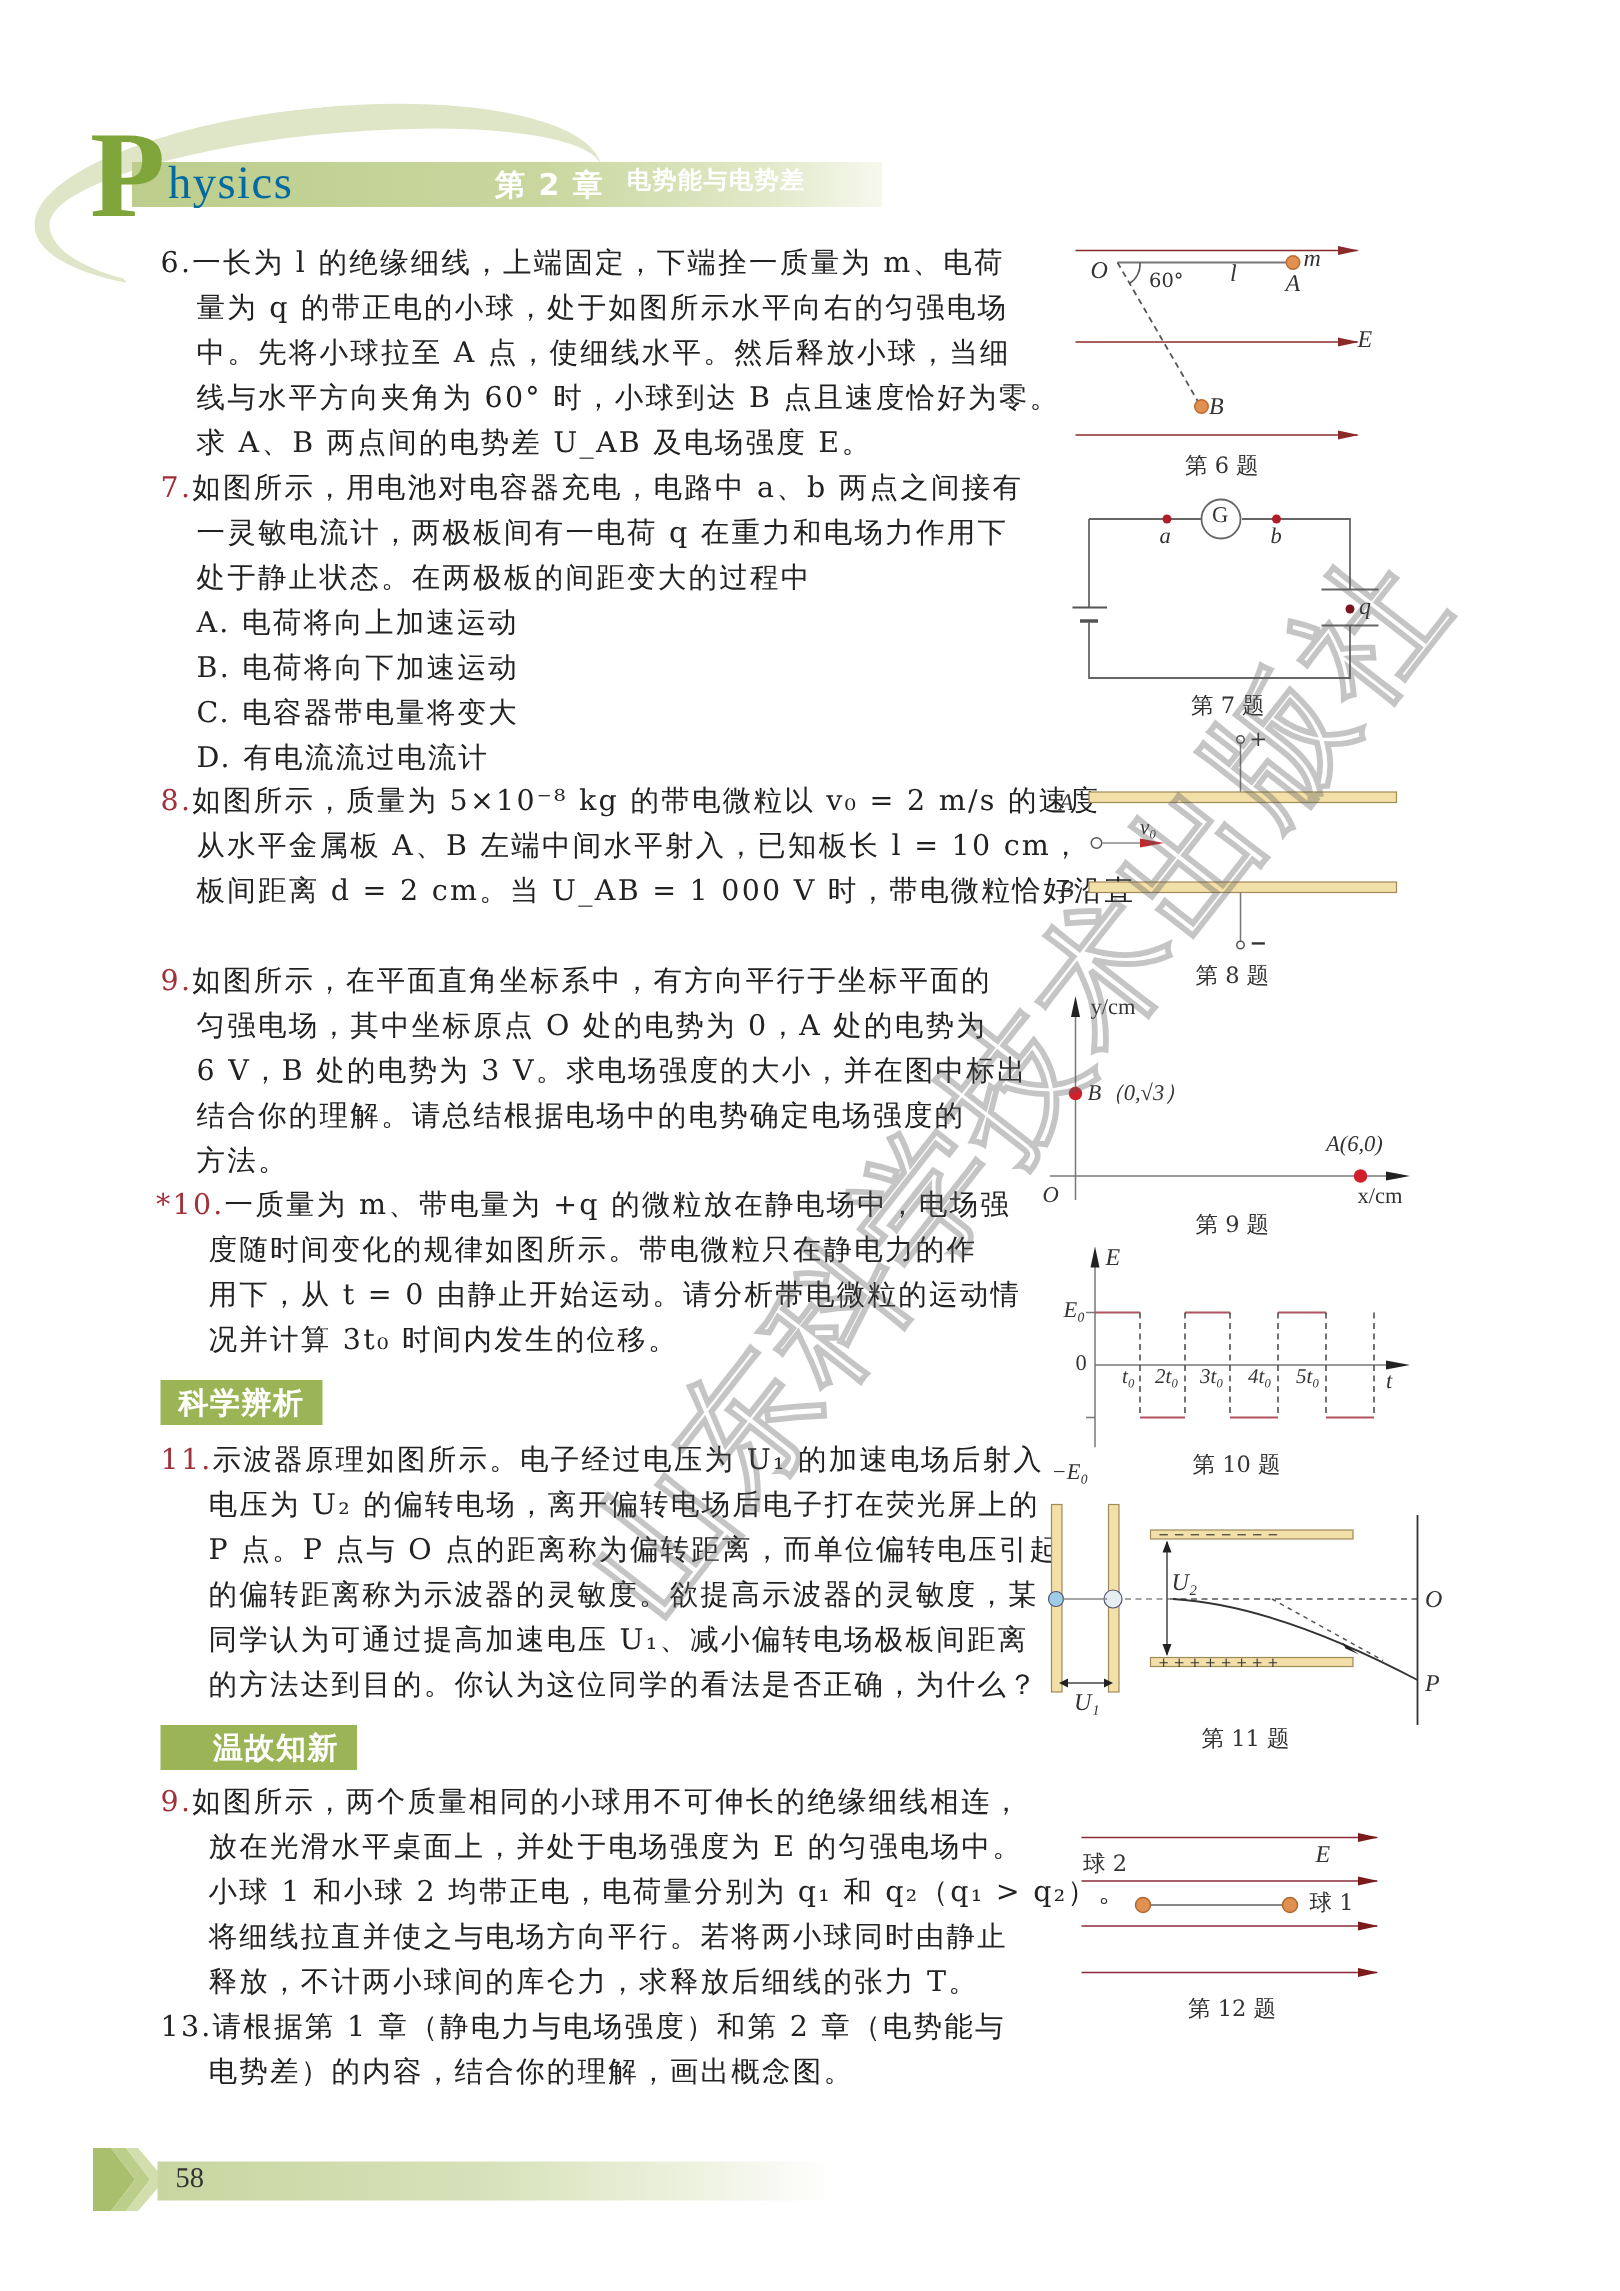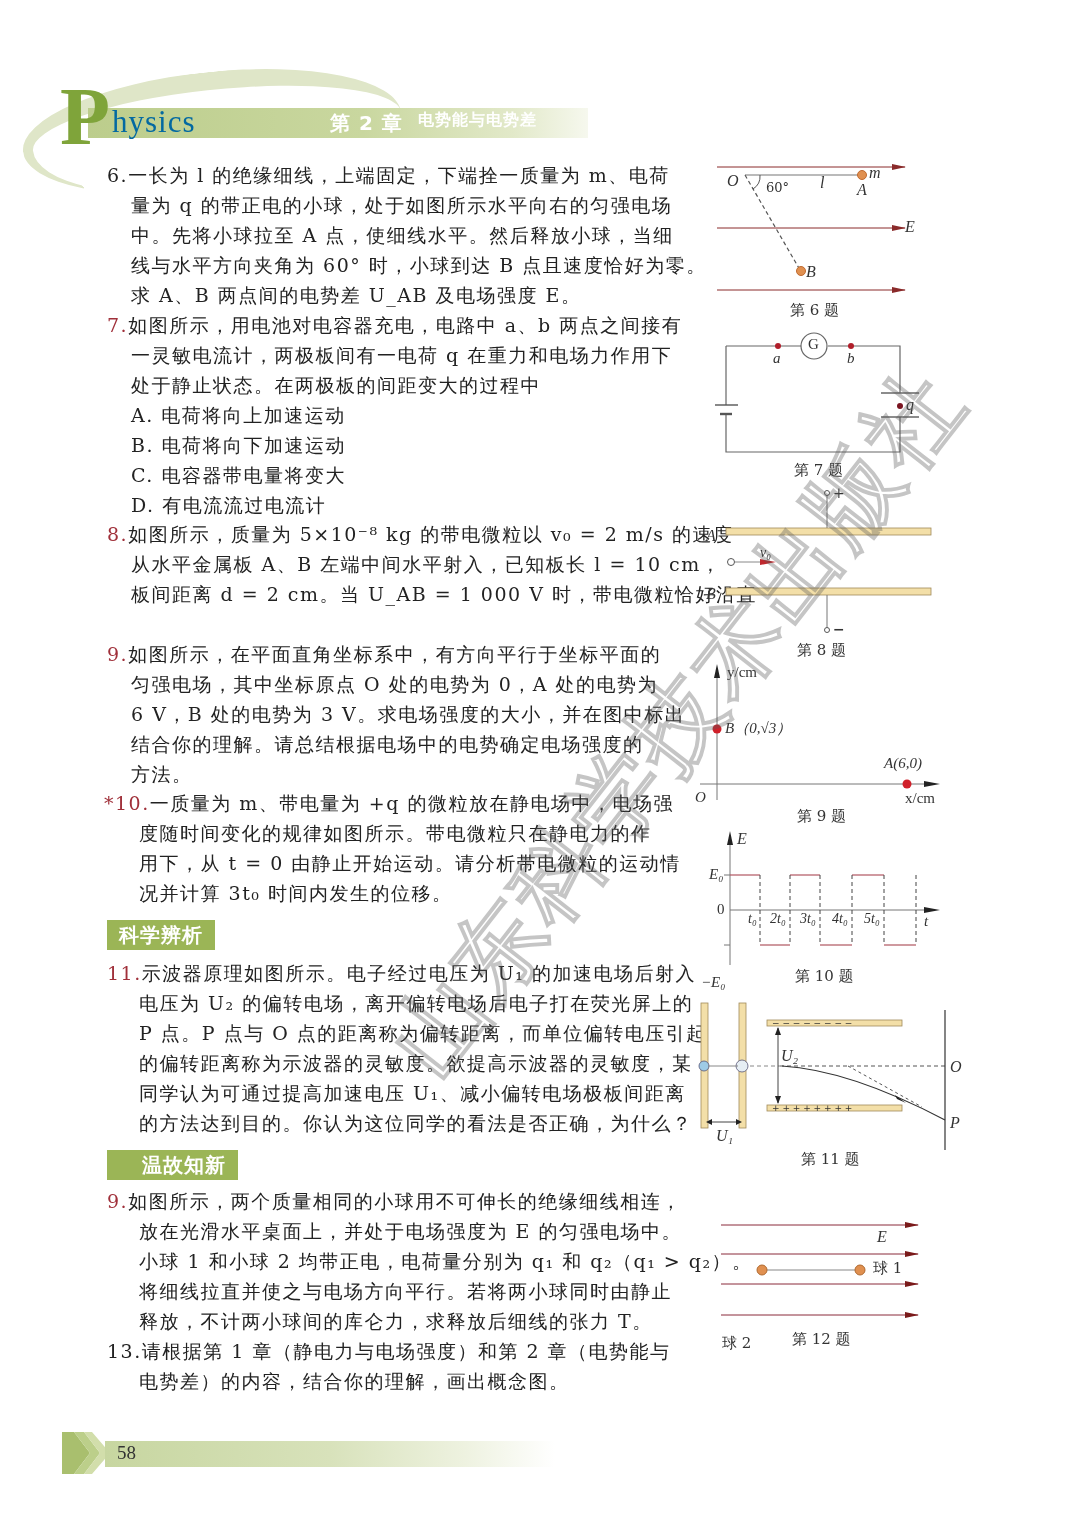--- a/index.html
+++ b/index.html
@@ -253,21 +253,21 @@
   </defs>
   <line x1="21" y1="15" x2="218" y2="15" stroke="#8a2a3a" stroke-width="1" marker-end="url(#arr2)"></line>
   <line x1="21" y1="44" x2="218" y2="44" stroke="#8a2a3a" stroke-width="1" marker-end="url(#arr2)"></line>
   <line x1="21" y1="74" x2="218" y2="74" stroke="#8a2a3a" stroke-width="1" marker-end="url(#arr2)"></line>
   <line x1="21" y1="105" x2="218" y2="105" stroke="#8a2a3a" stroke-width="1" marker-end="url(#arr2)"></line>
   <line x1="63" y1="60" x2="160" y2="60" stroke="#888" stroke-width="1.2"></line>
   <circle cx="62" cy="60" r="5" fill="#e09050" stroke="#b06a30"></circle>
   <circle cx="160" cy="60" r="5" fill="#e09050" stroke="#b06a30"></circle>
 </svg>
 <div class="cap" style="left:877px;top:1228px;font-family:'Liberation Serif',serif;font-size:16px;font-style:italic;">E</div>
-<div class="cap" style="left:722px;top:1334px;">球 2</div>
+<div class="cap" style="left:722px;top:1233px;">球 2</div>
 <div class="cap" style="left:873px;top:1259px;">球 1</div>
 <div class="cap" style="left:792px;top:1330px;">第 12 题</div>
 
 <div class="wm">山东科学技术出版社</div>
 
 <svg class="abs" style="left:62px;top:1432px;" width="50" height="42">
   <path d="M0,0 L12,0 L28,21 L12,42 L0,42 Z" fill="#a9bf6e"></path>
   <path d="M12,0 L22,0 L38,21 L22,42 L12,42 L28,21 Z" fill="#bccf8a"></path>
   <path d="M22,0 L30,0 L48,21 L30,42 L22,42 L38,21 Z" fill="#d2deab"></path>
 </svg>

